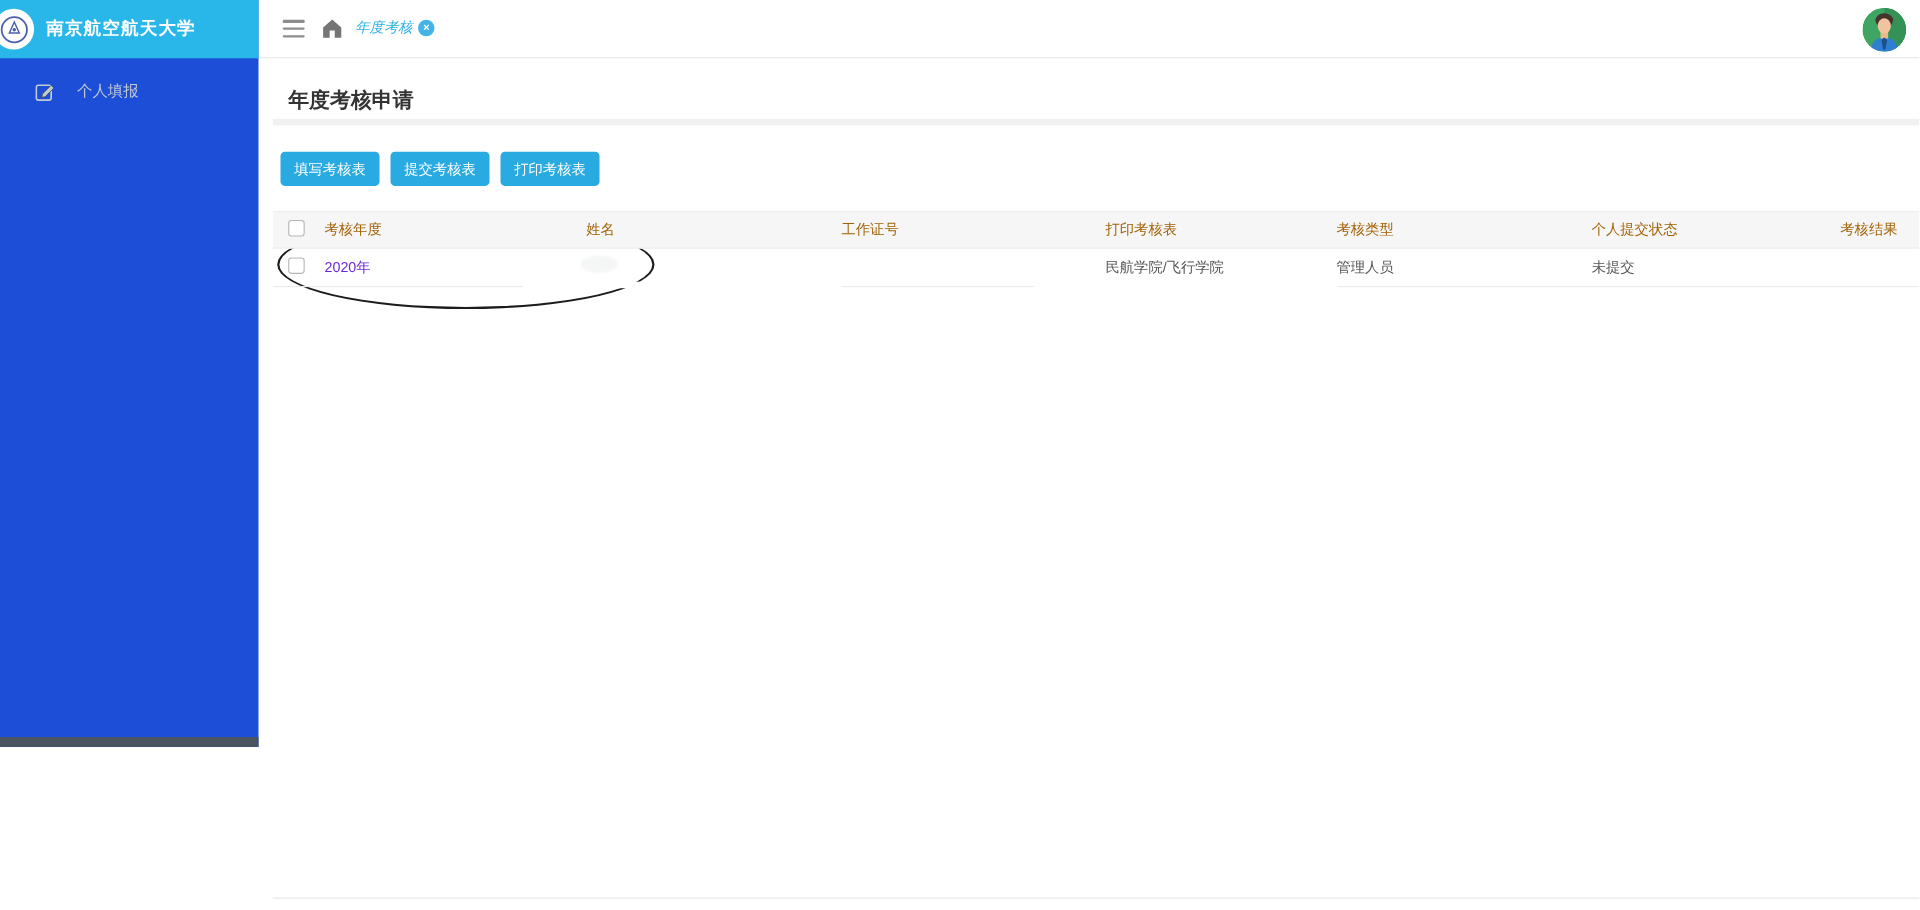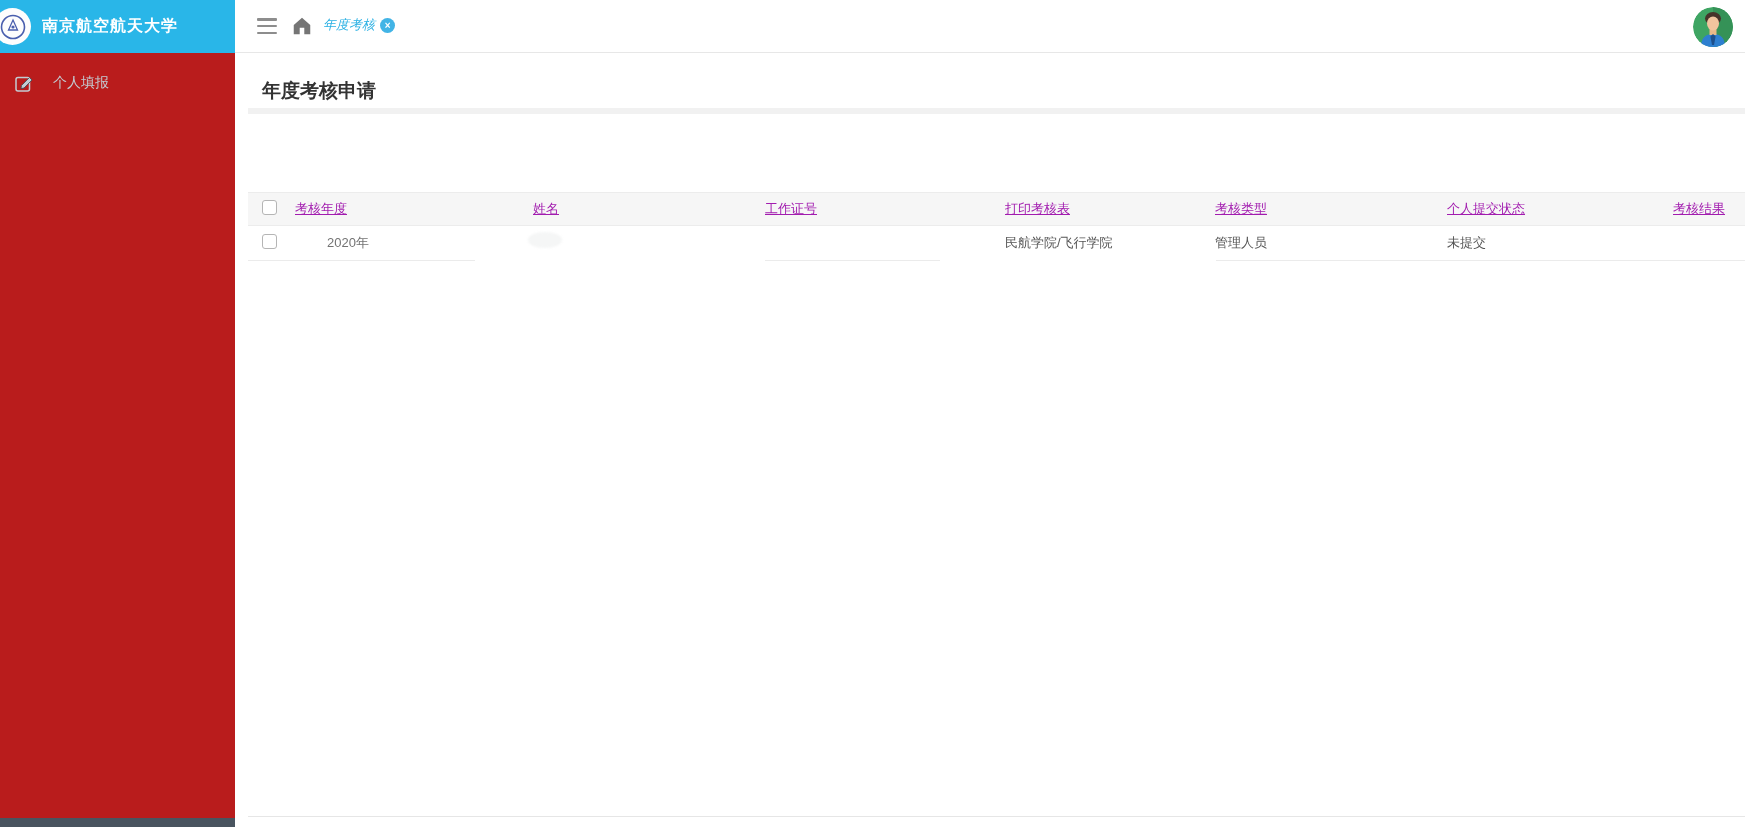--- a/index.html
+++ b/index.html
@@ -1,26 +1,26 @@
 <!DOCTYPE html>
 <html><head>
 <meta charset="utf-8">
 <style>
   * { margin:0; padding:0; box-sizing:border-box; }
   html,body { width:1745px; height:827px; overflow:hidden; }
   body { font-family:"Liberation Sans", sans-serif; font-size:13px; color:#555; background:#fff; position:relative; }
 
   
-  .sidebar { position:absolute; left:0; top:0; width:235px; height:827px; background:#b91c1c; z-index:2; }
+  .sidebar { position:absolute; left:0; top:0; width:235px; height:679px; background:#1d4ed8; z-index:2; }
   .brand { position:absolute; left:0; top:0; width:235px; height:53px; background:#29b6e8; display:flex; align-items:center; }
   .logo { width:37px; height:37px; border-radius:50%; background:#fdfdfd; margin-left:-6px; flex:0 0 auto;
           display:flex; align-items:center; justify-content:center; }
   .brand-title { color:#ffffff; font-size:16px; font-weight:bold; margin-left:11px; letter-spacing:1px; white-space:nowrap; }
   .menu { position:absolute; top:60px; left:0; width:235px; }
-  .menu-item { display:flex; align-items:center; height:46px; padding-left:15px; color:#c3cbd2; cursor:pointer; }
+  .menu-item { display:flex; align-items:center; height:46px; padding-left:32px; color:#c3cbd2; cursor:pointer; }
   .menu-item .mi-icon { width:18px; height:18px; margin-right:20px; flex:0 0 auto; }
   .menu-item .mi-label { font-size:14px; }
   .sidebar-footer { position:absolute; bottom:0; left:0; width:235px; height:9px; background:#49545f; }
 
   
   .topbar { position:absolute; left:235px; top:0; width:1510px; height:53px; background:#ffffff; border-bottom:1px solid #e7e7e7; z-index:1;font-style:italic; }
   .hamburger { position:absolute; left:22px; top:18px; width:20px; height:16px; display:flex; flex-direction:column; justify-content:space-between; cursor:pointer; }
   .hamburger i { display:block; height:2.5px; background:#8d8d8d; border-radius:1px; }
   .home-btn { position:absolute; left:56px; top:15px; width:22px; height:22px; cursor:pointer; }
   .tab { position:absolute; left:88px; top:16px; display:flex; align-items:center; cursor:pointer; }
@@ -37,32 +37,32 @@
   .actions { position:absolute; left:20px; top:84px; display:flex; }
   .btn { min-width:90px; height:31px; background:#29abe2; color:#fff; border:none; border-radius:4px;
          font-size:13px; font-family:"Liberation Sans",sans-serif; margin-right:10px; padding:0 12px; cursor:pointer; }
 
   .annotation-ellipse { position:absolute; left:-3px; top:62px; width:343px; height:81px;
                         border:2px solid #1c1c1c; border-radius:50%; pointer-events:none; }
 
   
   .tbl { position:absolute; left:13px; top:138px; right:0; }
   .tr { display:flex; align-items:center; }
-  .thead { background:#f6f6f6; border-top:1px solid #ececec; border-bottom:1px solid #ececec; height:34px; color:#a21caf;text-decoration:underline; }
+  .thead { background:#f6f6f6; border-top:1px solid #ececec; border-bottom:1px solid #ececec; height:34px; color:#a16207; }
   .trow { height:35px; border-bottom:1px solid #ebebeb; position:relative; color:#555; }
   .c0 { width:40px; padding-left:14px; flex:0 0 auto; }
   .c1 { width:245px; flex:0 0 auto; padding-left:7px; }
   .c2 { width:232px; flex:0 0 auto; }
   .c3 { width:240px; flex:0 0 auto; }
   .c4 { width:210px; flex:0 0 auto; }
   .c5 { width:232px; flex:0 0 auto; }
   .c6 { width:226px; flex:0 0 auto; }
   .c7 { flex:1 1 auto; }
   .cbx { width:15px; height:15px; border:1px solid #b5b5b5; border-radius:3px; background:#fff; display:inline-block; cursor:pointer; }
-  .year-link { color:#737373; cursor:pointer; text-decoration:none;margin-left:32px; }
+  .year-link { color:#6d28d9; cursor:pointer; text-decoration:none; }
   .redact { position:absolute; bottom:-2px; height:6px; background:#ffffff; }
   .redact.r1 { left:227px; width:290px; }
   .redact.r2 { left:692px; width:276px; }
   .smudge { position:absolute; top:6px; left:280px; width:34px; height:16px; background:rgba(175,180,185,0.12); border-radius:50%; filter:blur(1px); }
 
   .bottom-line { position:absolute; left:13px; right:0; top:762px; height:1px; background:#e6e6e6; }
 </style>
 </head>
 <body>
 
@@ -116,20 +116,26 @@
       <ellipse cx="20" cy="16.5" rx="6" ry="7" fill="#f0c49e"></ellipse>
       <path d="M20 27 l2.6 2.6 -1.6 8.4 h-2 l-1.6 -8.4 Z" fill="#1d4f8c"></path>
     </svg>
   </div>
 </div>
 
 <div class="main">
   <div class="page-title">年度考核申请</div>
   <div class="title-divider"></div>
 
+  <div class="actions">
+    <button class="btn">填写考核表</button>
+    <button class="btn">提交考核表</button>
+    <button class="btn">打印考核表</button>
+    <div class="annotation-ellipse"></div>
+  </div>
 
   <div class="tbl">
     <div class="tr thead">
       <div class="c0"><span class="cbx"></span></div>
       <div class="c1">考核年度</div>
       <div class="c2">姓名</div>
       <div class="c3">工作证号</div>
       <div class="c4">打印考核表</div>
       <div class="c5">考核类型</div>
       <div class="c6">个人提交状态</div>

